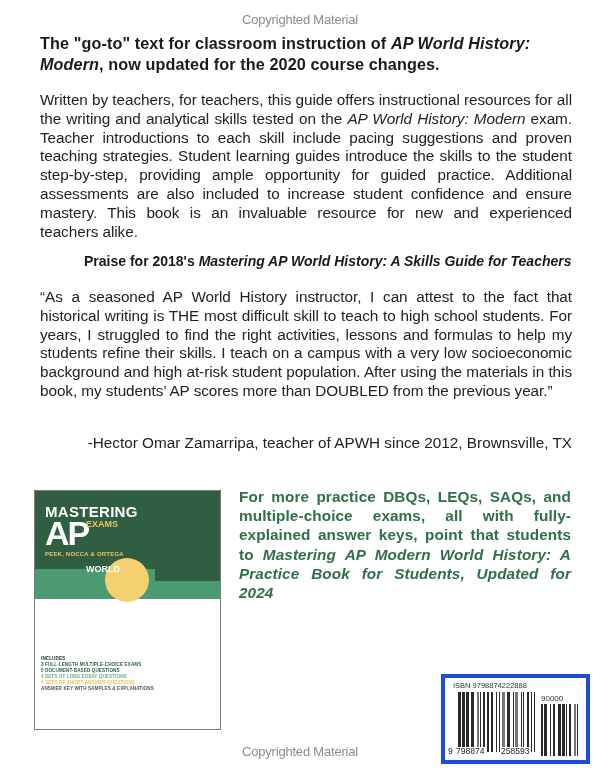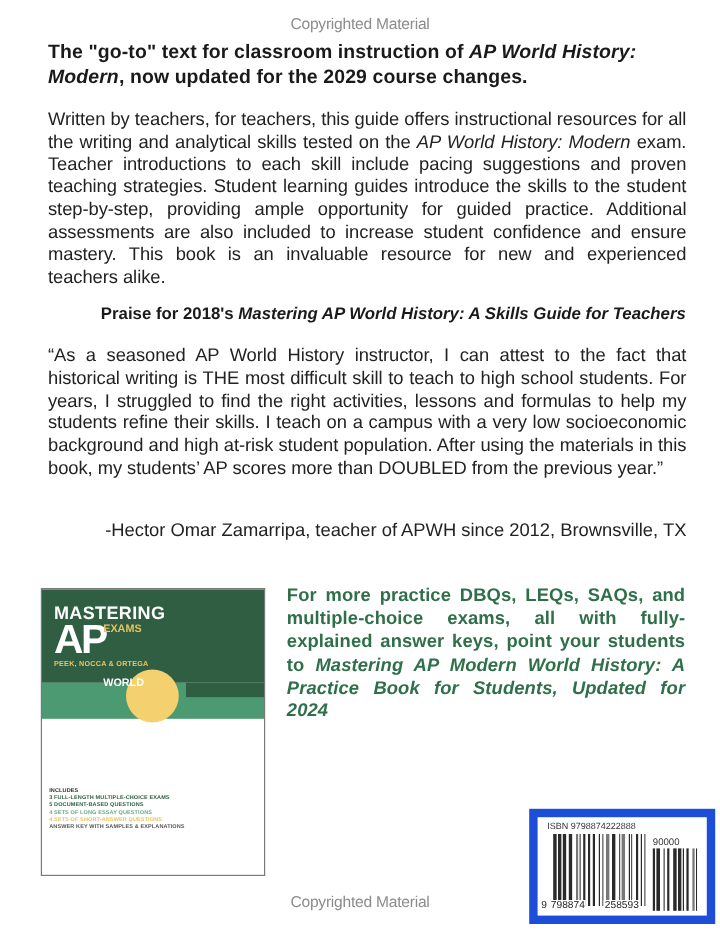--- a/index.html
+++ b/index.html
@@ -92,21 +92,21 @@
 
   .promo {
     position: absolute; left: 239px; top: 487px; width: 332px;
     font-weight: bold; font-size: 15.3px; line-height: 19.2px; color: #2f6f4a;
     text-align: justify; letter-spacing: 0.1px;
   }
 
   
   .barcode {
     position: absolute; left: 441px; top: 674px; width: 141px; height: 82px;
-    border: 7px solid #1d4ed8; background: #fff;
+    border: 4px solid #1d4ed8; background: #fff;
   }
   .isbn-label {
     position: absolute; left: 8px; top: 3px; font-size: 7.5px; color: #333;
     font-family: "Liberation Sans", sans-serif;
   }
   .price-code {
     position: absolute; left: 96px; top: 16px; font-size: 8px; color: #333;
   }
   .bars { position: absolute; display: flex; align-items: stretch; }
   .bars i { display: block; height: 100%; }
@@ -116,21 +116,21 @@
     position: absolute; top: 69px; font-size: 8.5px; color: #222; background: #fff; padding: 0 1px;
     line-height: 9px;
   }
 </style>
 </head>
 <body>
 
 <div class="watermark wm-top">Copyrighted Material</div>
 
 <div class="headline">
-  <span>The "go-to" text for classroom instruction of </span><i>AP World History: Modern</i><span>, now updated for the 2029 course changes.</span>
+  <span>The "go-to" text for classroom instruction of </span><i>AP World History: Modern</i><span>, now updated for the 2020 course changes.</span>
 </div>
 
 <div class="body-para">
   <span>Written by teachers, for teachers, this guide offers instructional resources for all the writing and analytical skills tested on the </span><i>AP World History: Modern</i><span> exam. Teacher introductions to each skill include pacing suggestions and proven teaching strategies. Student learning guides introduce the skills to the student step-by-step, providing ample opportunity for guided practice. Additional assessments are also included to increase student confidence and ensure mastery. This book is an invaluable resource for new and experienced teachers alike.</span>
 </div>
 
 <div class="praise-title">
   <span>Praise for 2018's </span><i>Mastering AP World History: A Skills Guide for Teachers</i>
 </div>
 
@@ -155,21 +155,21 @@
       <span style="color: rgb(42, 42, 42);">INCLUDES</span>
       <span style="color: rgb(47, 94, 66);">3 FULL-LENGTH MULTIPLE-CHOICE EXAMS</span>
       <span style="color: rgb(47, 94, 66);">5 DOCUMENT-BASED QUESTIONS</span>
       <span style="color: rgb(106, 169, 138);">4 SETS OF LONG ESSAY QUESTIONS</span>
       <span style="color: rgb(233, 196, 94);">4 SETS OF SHORT-ANSWER QUESTIONS</span>
       <span style="color: rgb(85, 85, 85);">ANSWER KEY WITH SAMPLES &amp; EXPLANATIONS</span>
     </div>
 </div>
 
 <div class="promo">
-  <span>For more practice DBQs, LEQs, SAQs, and multiple-choice exams, all with fully-explained answer keys, point your students to </span><i>Mastering AP Modern World History: A Practice Book for Students, Updated for 2024</i>
+  <span>For more practice DBQs, LEQs, SAQs, and multiple-choice exams, all with fully-explained answer keys, point that students to </span><i>Mastering AP Modern World History: A Practice Book for Students, Updated for 2024</i>
 </div>
 
 <div class="barcode">
   <div class="isbn-label">ISBN 9798874222888</div>
   <div class="bars main-bars" id="main-bars">
       <i style="width: 3px; background: rgb(42, 42, 42);"></i>
       <i style="width: 2px; background: rgb(255, 255, 255);"></i>
       <i style="width: 3px; background: rgb(42, 42, 42);"></i>
       <i style="width: 1px; background: rgb(255, 255, 255);"></i>
       <i style="width: 3px; background: rgb(42, 42, 42);"></i>

